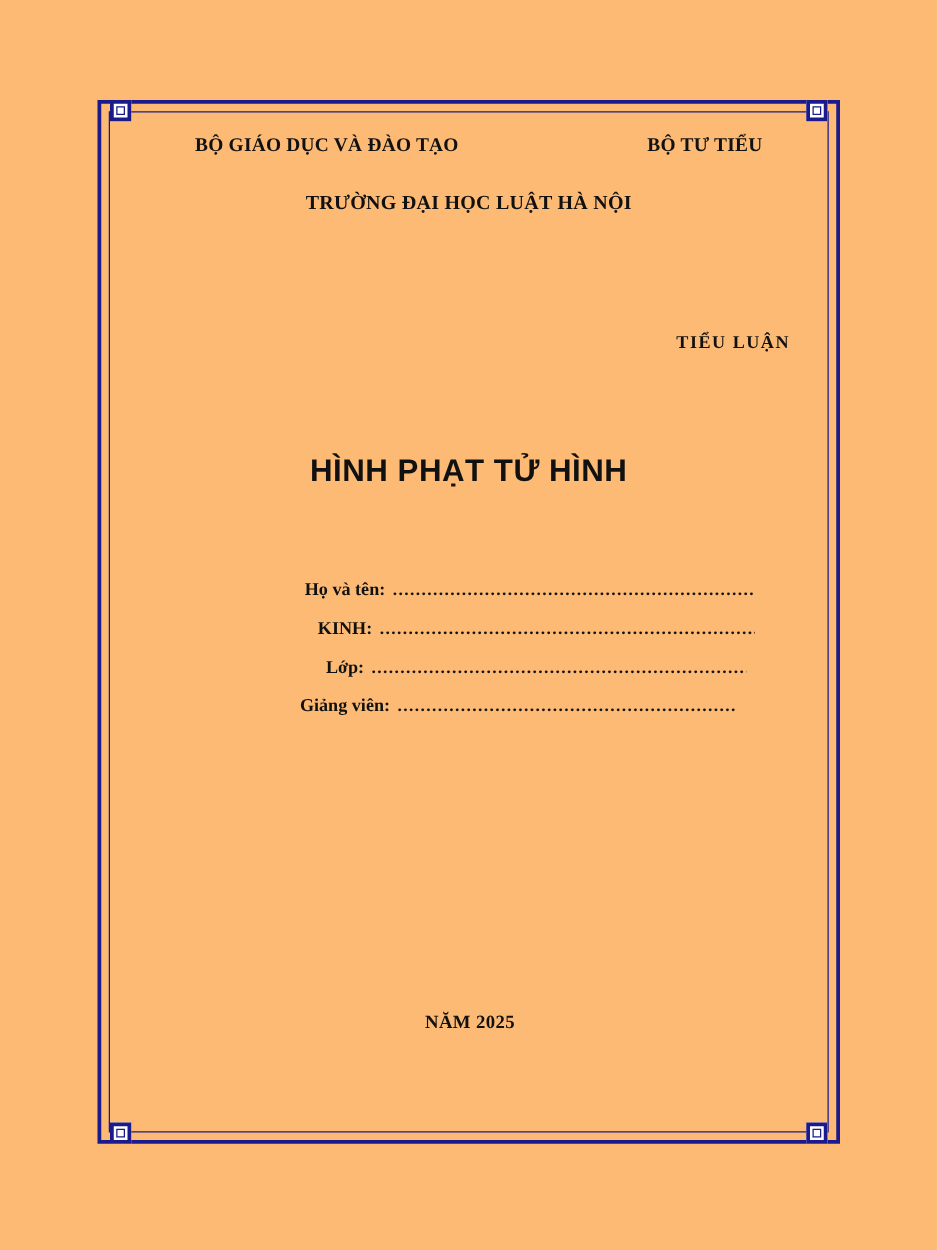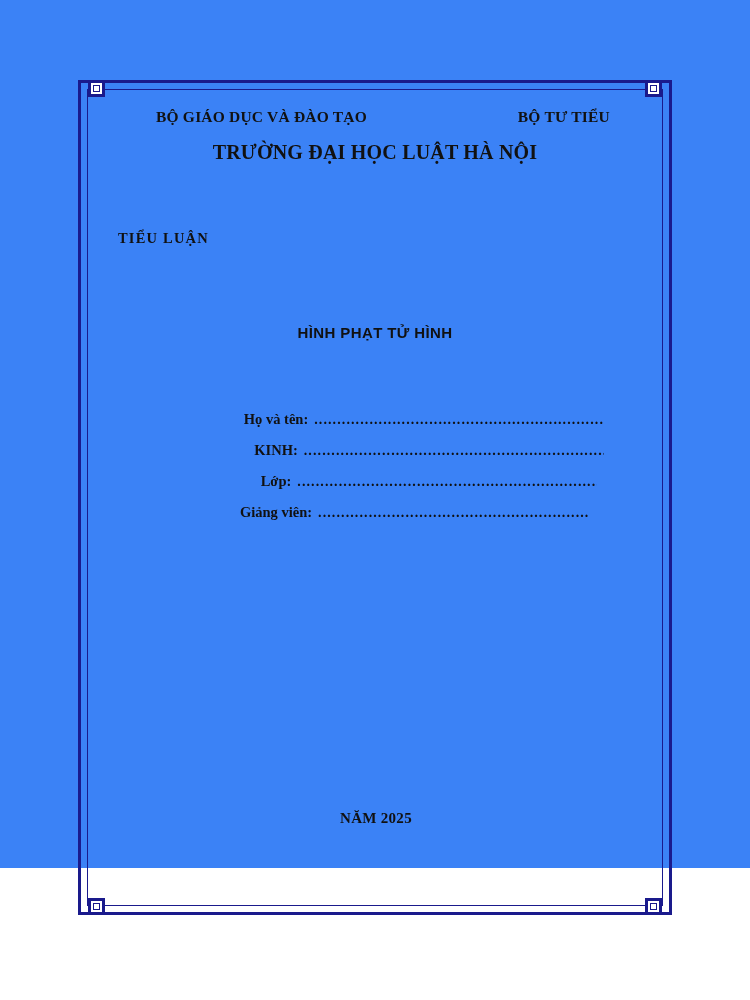--- a/index.html
+++ b/index.html
@@ -11,22 +11,22 @@
     width: 750px;
     height: 1000px;
     font-family: "Liberation Serif", serif;
     color: #111111;
     overflow: hidden;
   }
 
   .page {
     position: relative;
     width: 750px;
-    height: 868px;
-    background: #3b82f6;
+    height: 1000px;
+    background: #fdba74;
   }
 
   
   .frame-outer {
     position: absolute;
     left: 78px;
     top: 80px;
     width: 594px;
     height: 835px;
     border: 3px solid #1a1a8c;
@@ -85,41 +85,41 @@
   .header-row .ministry,
   .header-row .justice {
     font-size: 15.5px;
     font-weight: bold;
     letter-spacing: 0.2px;
     white-space: nowrap;
   }
 
   .university {
     text-align: center;
-    font-size: 20px;
-    font-weight: bold;
-    margin-top: 15px;
+    font-size: 16px;
+    font-weight: bold;
+    margin-top: 28px;
     letter-spacing: 0.2px;
   }
 
   .doc-type {
-    text-align: left;
+    text-align: right;
     font-size: 14.5px;
     font-weight: bold;
     letter-spacing: 1.2px;
-    margin-top: 66px;
+    margin-top: 94px;
   }
 
   .title-block {
     margin-top: 74px;
     text-align: center;
   }
   .title-block .line {
     font-family: "Liberation Sans", sans-serif;
-    font-size: 15px;
+    font-size: 25px;
     font-weight: bold;
     letter-spacing: 0.4px;
     line-height: 1.62;
     color: #111111;
   }
 
   .fields {
     margin-top: 66px;
     padding-left: 108px;
   }

